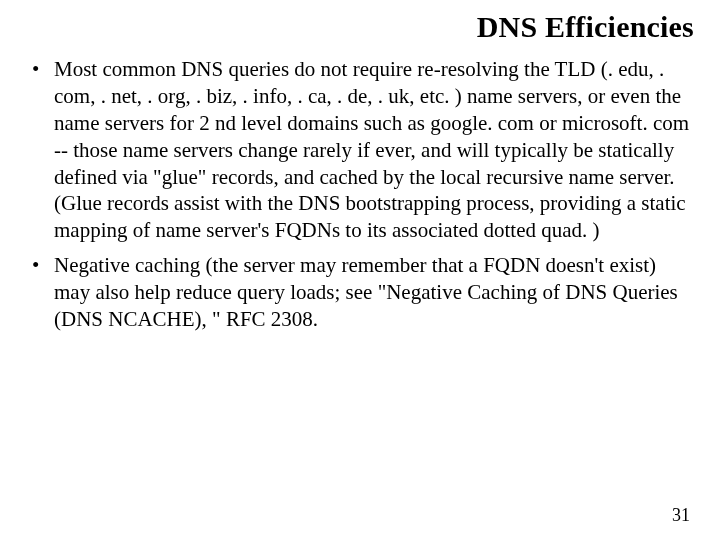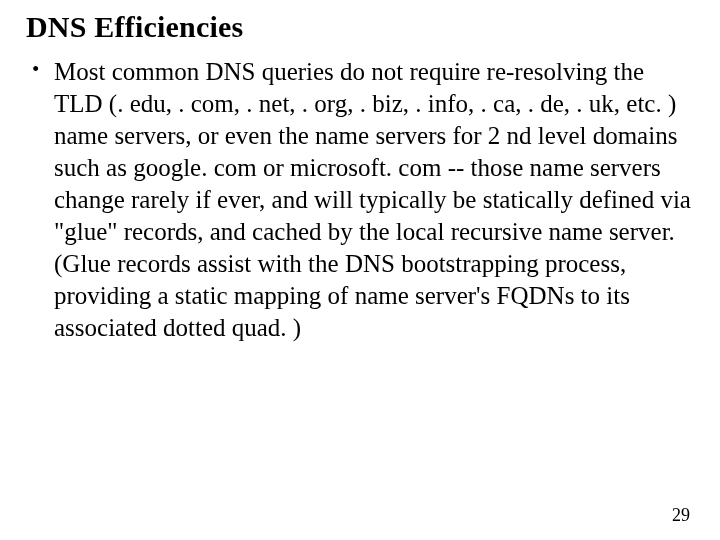--- a/index.html
+++ b/index.html
@@ -15,32 +15,32 @@
   .slide {
     position: relative;
     width: 720px;
     height: 540px;
     box-sizing: border-box;
     padding: 8px 26px 0 26px;
   }
   .title {
     font-size: 30px;
     font-weight: bold;
-    text-align: left;
+    text-align: right;
     margin: 2px 0 12px 0;
     letter-spacing: 0.2px;
   }
   ul.bullets {
     list-style: none;
     margin: 0;
     padding: 0;
   }
   ul.bullets > li {
     position: relative;
-    font-size: 25px;
+    font-size: 21px;
     line-height: 1.28;
     padding-left: 28px;
     margin-bottom: 4px;
     margin-top: 8px;
   }
   ul.bullets > li::before {
     content: "•";
     position: absolute;
     left: 6px;
     top: 0;
@@ -53,15 +53,16 @@
     font-size: 18px;
   }
 </style>
 </head>
 <body>
 
 <div class="slide">
   <div class="title">DNS Efficiencies</div>
   <ul class="bullets">
     <li>Most common DNS queries do not require re-resolving the TLD (. edu, . com, . net, . org, . biz, . info, . ca, . de, . uk, etc. ) name servers, or even the name servers for 2 nd level domains such as google. com or microsoft. com -- those name servers change rarely if ever, and will typically be statically defined via "glue" records, and cached by the local recursive name server. (Glue records assist with the DNS bootstrapping process, providing a static mapping of name server's FQDNs to its associated dotted quad. )</li>
+    <li>Negative caching (the server may remember that a FQDN doesn't exist) may also help reduce query loads; see "Negative Caching of DNS Queries (DNS NCACHE), " RFC 2308.</li>
   </ul>
-  <div class="pagenum">29</div>
+  <div class="pagenum">31</div>
 </div>
 
 </body></html>

